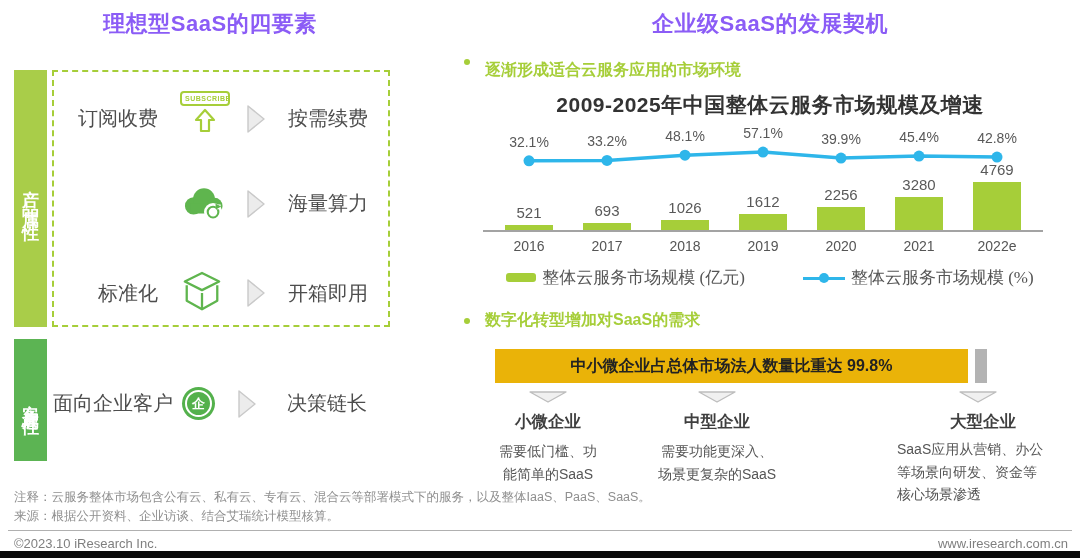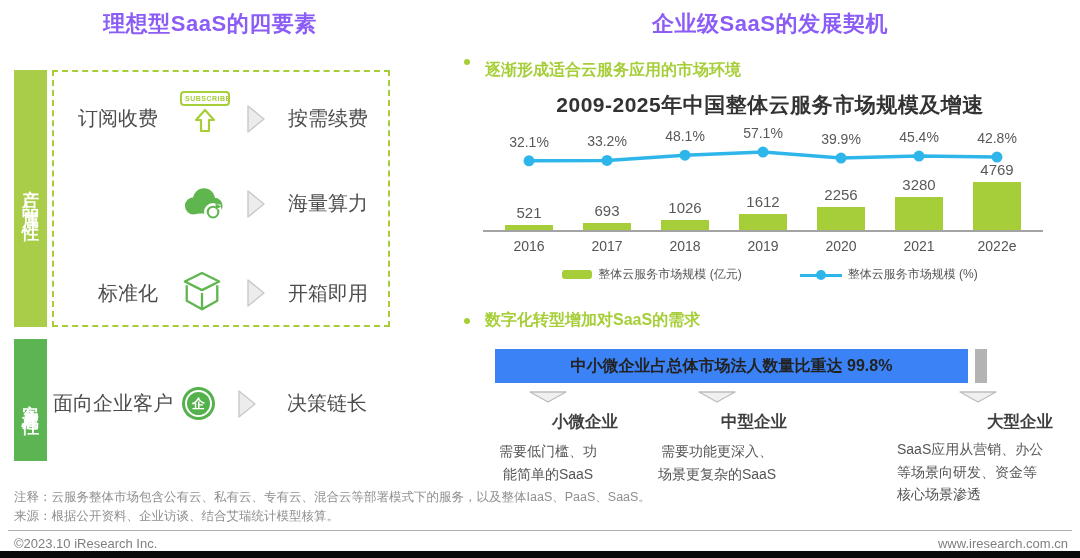--- a/index.html
+++ b/index.html
@@ -29,28 +29,28 @@
   
   .bullet-dot{width:6px;height:6px;border-radius:50%;background:#a6ce39;}
   .bullet-text{font-size:16px;font-weight:700;color:#a6ce39;white-space:nowrap;}
   .chart-title{font-size:21px;font-weight:700;color:#333;text-align:center;letter-spacing:0.5px;}
   .bar{background:#a6ce39;}
   .val{font-size:15px;color:#595959;text-align:center;}
   .pct{font-size:14px;color:#595959;text-align:center;}
   .year{font-size:14px;color:#555;text-align:center;}
   .axis-line{height:2px;background:#a3a3a3;}
   .legend-row{display:flex;justify-content:center;align-items:center;gap:58px;}
-  .legend-item{display:flex;align-items:center;gap:6px;font-size:12px;color:#555;}
+  .legend-item{display:flex;align-items:center;gap:6px;font-size:17px;color:#555;font-family:Liberation Serif, serif;}
   .legend-swatch-bar{width:30px;height:9px;border-radius:3px;background:#a6ce39;}
   .legend-swatch-line{position:relative;width:42px;height:10px;}
   .legend-swatch-line .ln{position:absolute;left:0;top:4px;width:42px;height:3px;background:#2eb6ea;}
   .legend-swatch-line .dt{position:absolute;left:16px;top:0;width:10px;height:10px;border-radius:50%;background:#2eb6ea;}
-  .sme-bar{background:#3b82f6;text-align:center;font-size:16px;font-weight:700;color:#222;}
+  .sme-bar{background:#eab308;text-align:center;font-size:16px;font-weight:700;color:#222;}
   .sme-dark{background:#b3b3b3;}
-  .seg-title{font-size:16.5px;font-weight:700;color:#3f3f3f;text-align:right;}
+  .seg-title{font-size:16.5px;font-weight:700;color:#3f3f3f;text-align:center;}
   .seg-desc{font-size:14px;color:#555;line-height:1.62;white-space:pre-line;}
   .note{font-size:12.5px;color:#8f8f8f;white-space:nowrap;}
   .copyright{font-size:13px;color:#7f7f7f;}
   .divider{height:1px;background:#b0b0b0;}
   .black-bar{background:#0a0a0a;}
 </style>
 </head>
 <body>
 
 <div id="stage">

